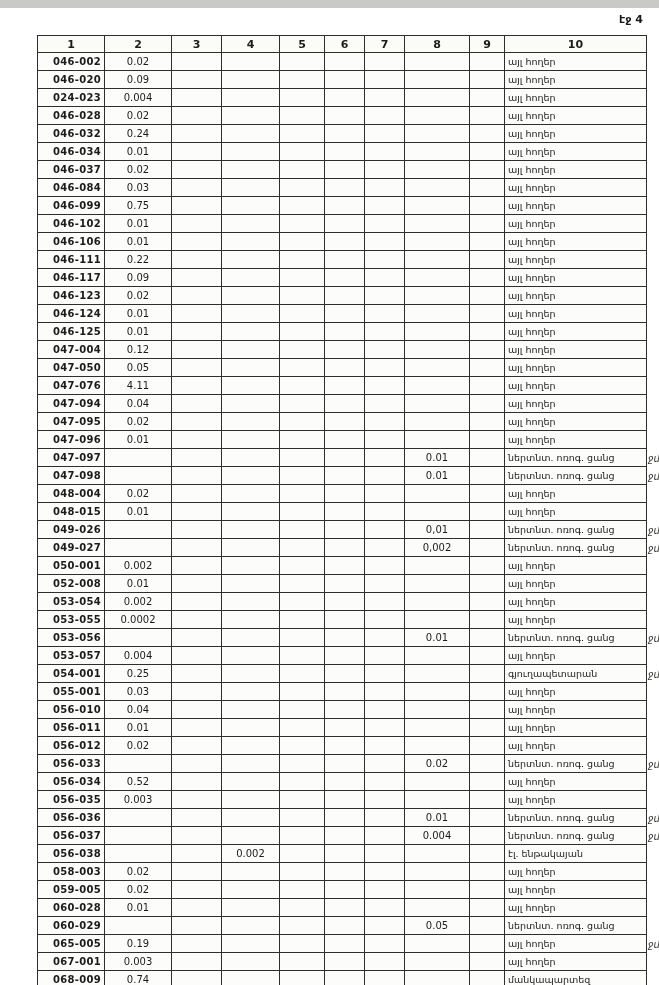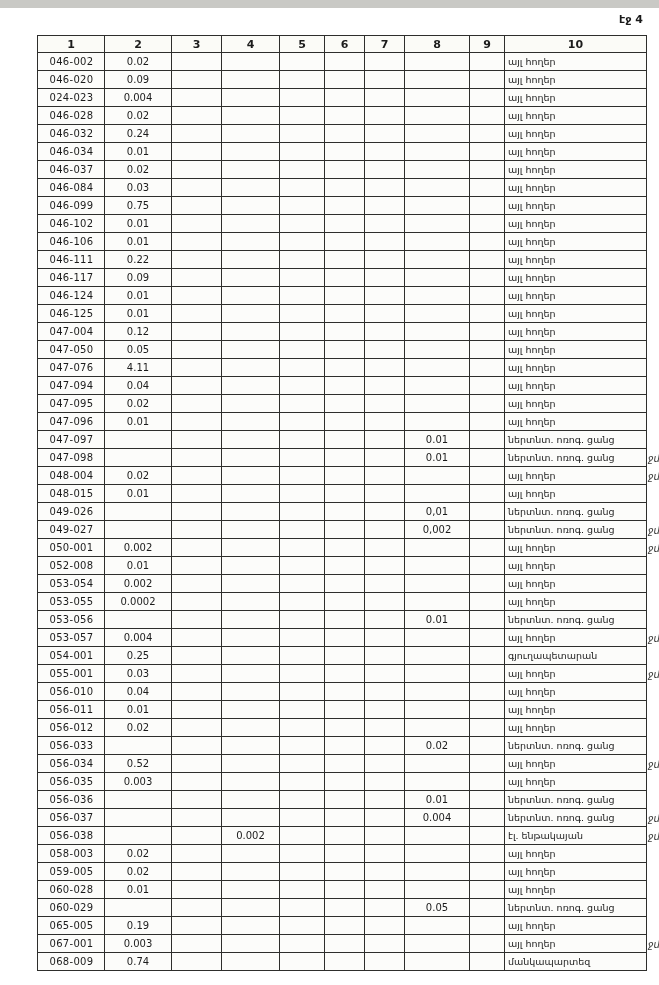--- a/index.html
+++ b/index.html
@@ -47,21 +47,21 @@
     text-align: center;
     padding: 0;
     background: #fbfbf7;
   }
   .doc-table tbody td {
     height: 17.6px;
     font-size: 10px;
     padding: 0 3px;
     line-height: 17px;
   }
-  .doc-table td.c1 { text-align: center; padding-left: 4px; letter-spacing: 0.3px; }
+  .doc-table td.c1 { text-align: right; padding-left: 4px; letter-spacing: 0.3px; font-weight: bold; }
   .doc-table td.c2, .doc-table td.c3, .doc-table td.c4, .doc-table td.c5,
   .doc-table td.c6, .doc-table td.c7, .doc-table td.c8, .doc-table td.c9 {
     text-align: center;
   }
   .doc-table td.c10 { text-align: left; font-size: 9.5px; }
   .marginal-note {
     position: absolute;
     left: 648px;
     font-size: 10px;
     color: #3a3a38;
@@ -253,20 +253,32 @@
           <td class="c3"></td>
           <td class="c4"></td>
           <td class="c5"></td>
           <td class="c6"></td>
           <td class="c7"></td>
           <td class="c8"></td>
           <td class="c9"></td>
           <td class="c10">այլ հողեր</td>
         </tr>
         <tr>
+          <td class="c1">046-123</td>
+          <td class="c2">0.02</td>
+          <td class="c3"></td>
+          <td class="c4"></td>
+          <td class="c5"></td>
+          <td class="c6"></td>
+          <td class="c7"></td>
+          <td class="c8"></td>
+          <td class="c9"></td>
+          <td class="c10">այլ հողեր</td>
+        </tr>
+        <tr>
           <td class="c1">046-124</td>
           <td class="c2">0.01</td>
           <td class="c3"></td>
           <td class="c4"></td>
           <td class="c5"></td>
           <td class="c6"></td>
           <td class="c7"></td>
           <td class="c8"></td>
           <td class="c9"></td>
           <td class="c10">այլ հողեր</td>

